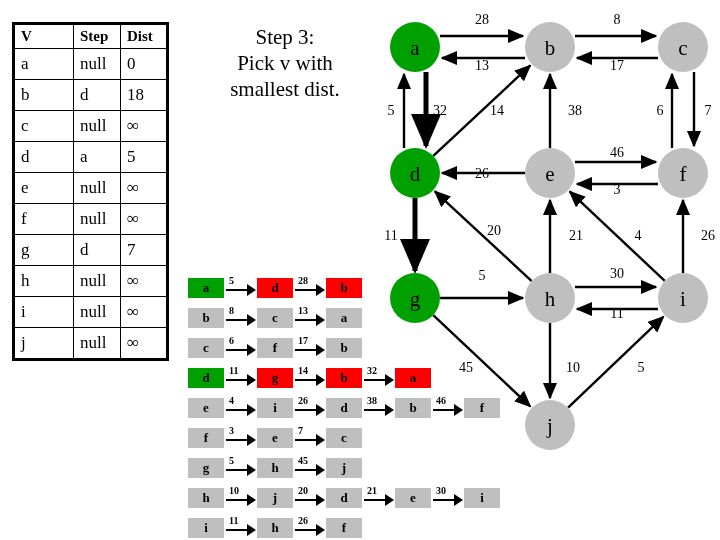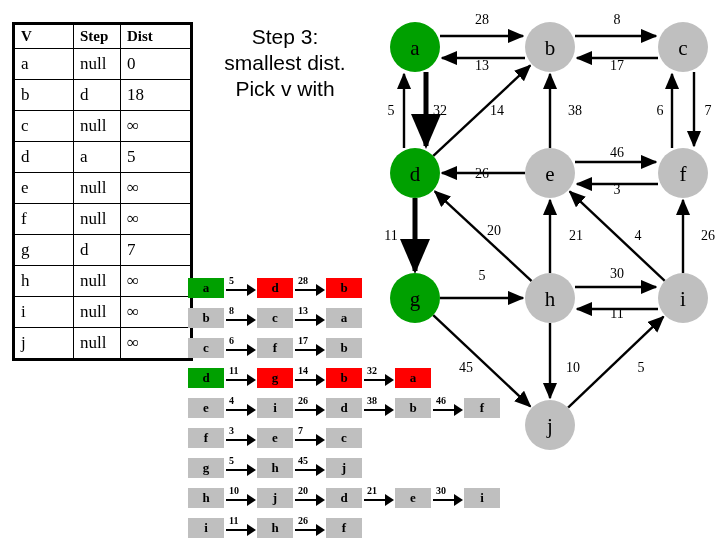--- a/index.html
+++ b/index.html
@@ -39,35 +39,35 @@
   }
   #state-table th {
     font-weight: bold;
     font-size: 15px;
     height: 24px;
     padding-top: 3px;
     padding-bottom: 3px;
   }
   #state-table .col-v    { width: 60px; }
   #state-table .col-prev { width: 47px; }
-  #state-table .col-dist { width: 71px; font-family: Liberation Serif, serif; }
+  #state-table .col-dist { width: 47px; font-family: Liberation Serif, serif; }
   .row-dim td   { color: #c0c0c0; }
   .row-green td { color: #1f7a1f; }
 
   
   #step-title {
     position: absolute;
     left: 190px;
     top: 24px;
     width: 190px;
     text-align: center;
     font-size: 21px;
     line-height: 26px;
     color: #000;
-    font-family: Liberation Sans, sans-serif;
+    font-family: Liberation Serif, serif;
   }
 
   
   #adj-list {
     position: absolute;
     left: 188px;
     top: 278px;
   }
   .adj-row {
     position: relative;
@@ -210,22 +210,22 @@
         <tr>
           <td class="col-v">j</td>
           <td class="col-prev">null</td>
           <td class="col-dist">∞</td>
         </tr>
       </tbody>
   </table>
 
   <div id="step-title">
     <div>Step 3:</div>
+    <div>Pick v with</div>
     <div>smallest dist.</div>
-    <div>Pick v with</div>
   </div>
 
   <svg id="graph" viewBox="0 0 720 540">
     <defs>
       <marker id="arrowhead" markerWidth="7" markerHeight="7" refX="6.4" refY="3" orient="auto">
         <path d="M0,0 L7,3 L0,6 z" fill="#000"></path>
       </marker>
     </defs>
     <g id="edges-layer">
         <line x1="440" y1="36" x2="523" y2="36" class="edge-line" stroke-width="2.4" marker-end="url(#arrowhead)"></line>

